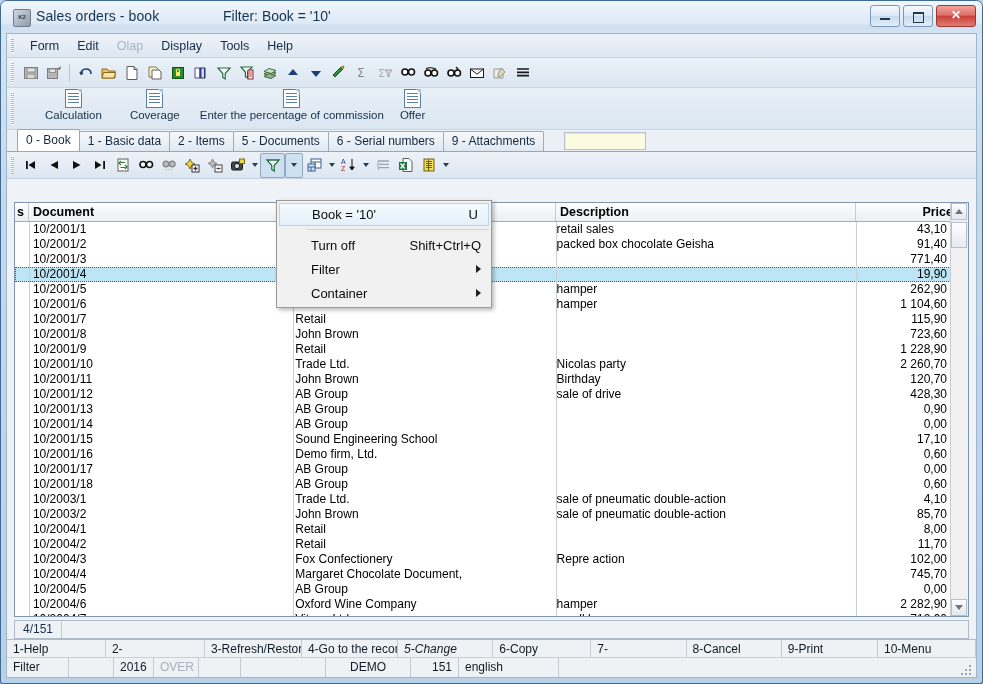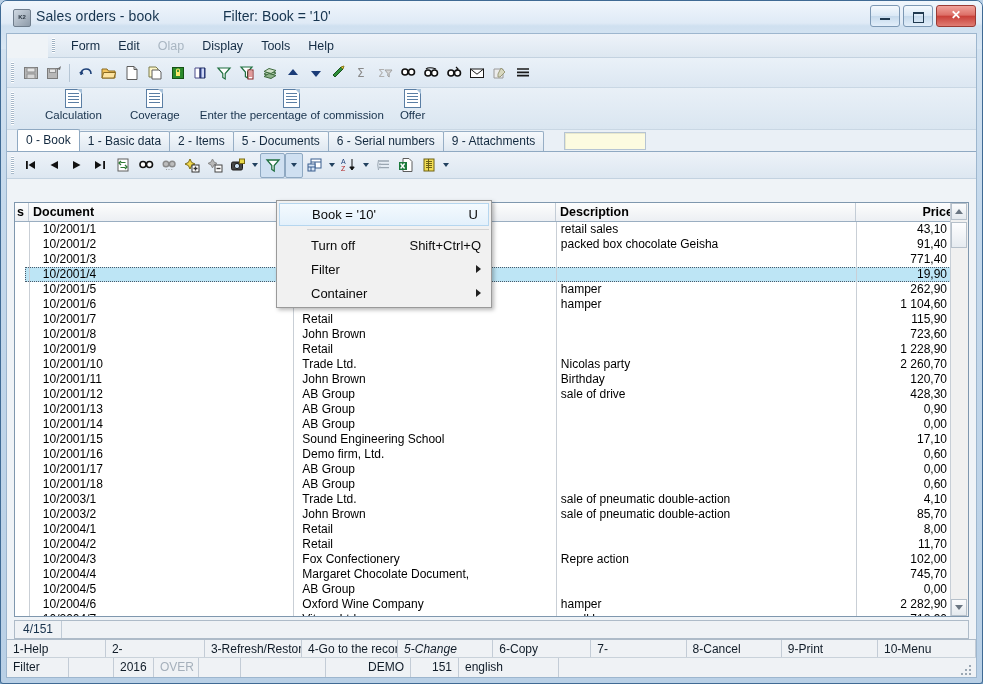--- a/index.html
+++ b/index.html
@@ -60,21 +60,20 @@
     background:#eff3f7;
     box-sizing:border-box;
     overflow:hidden;
   }
   
   .menubar{
     height:23px;background:linear-gradient(180deg,#eef3f9,#dde7f1);
     border-bottom:1px solid #c3d2e0;
     display:flex;align-items:center;padding-left:14px;
     position:relative;
-    margin-left:41px;
   }
   .menubar .grip{position:absolute;left:4px;top:4px;width:3px;height:15px;
     background:repeating-linear-gradient(180deg,#fff 0 1px,#9fb2c4 1px 2px);}
   .menuitem{padding:2px 9px;color:#142c44;font-size:12.5px;cursor:default;}
   .menuitem.disabled{color:#a9b6c2;}
 
   
   .toolbar1{
     height:29px;background:linear-gradient(180deg,#eaf1f8,#dce7f2);
     border-bottom:1px solid #c9d7e4;
@@ -141,21 +140,21 @@
   .gh{
     font-weight:bold;font-size:12.5px;color:#000;line-height:18px;
     border-right:1px solid #c3ccd6;padding:0 4px;box-sizing:border-box;overflow:hidden;white-space:nowrap;
   }
   .gh.c-s{width:14px;padding:0 2px;}
   .gh.c-doc{width:264px;}
   .gh.c-part{width:263px;}
   .gh.c-desc{width:300px;}
   .gh.c-price{width:101px;text-align:right;border-right:none;}
   .gridbody{position:absolute;left:0;right:17px;top:19px;bottom:0;overflow:hidden;background:#fff;}
-  .row{height:15px;display:flex;align-items:center;box-sizing:border-box;margin-left:10px;}
+  .row{height:15px;display:flex;align-items:center;box-sizing:border-box;}
   .row.sel{background:#bde5f5;outline:1px dotted #4a5a6a;outline-offset:-1px;}
   .cell{font-size:12px;color:#000;padding:0 4px;box-sizing:border-box;white-space:nowrap;overflow:hidden;line-height:15px;}
   .c-s{width:14px;padding:0 2px;}
   .c-doc{width:264px;}
   .c-part{width:263px;}
   .c-desc{width:300px;}
   .c-price{width:101px;text-align:right;}
   .vline{position:absolute;top:0;bottom:0;width:1px;background:#c9cfd6;}
 
   
@@ -783,21 +782,21 @@
         <div class="fkey" style="width: 105px;">10-Menu</div>
       </div>
 
     <div class="statusbar" id="statusbar">
         <div class="st" style="width: 62px;">Filter</div>
         <div class="st" style="width: 45px;"></div>
         <div class="st" style="width: 40px;">2016</div>
         <div class="st dim" style="width: 45px;">OVER</div>
         <div class="st" style="width: 42px;"></div>
         <div class="st" style="width: 85px;"></div>
-        <div class="st" style="width: 85px; text-align: right;">DEMO</div>
+        <div class="st" style="width: 85px; text-align: center;">DEMO</div>
         <div class="st" style="width: 48px; text-align: right;">151</div>
         <div class="st" style="width: 100px;">english</div>
         <div class="st" style="flex: 1 1 0%; border-right: none;"></div>
       </div>
     <div class="grip-corner"></div>
 
     <div class="popup">
       <div class="mrow hl">
         <span>Book = '10'</span>
         <span class="shortcut">U</span>

